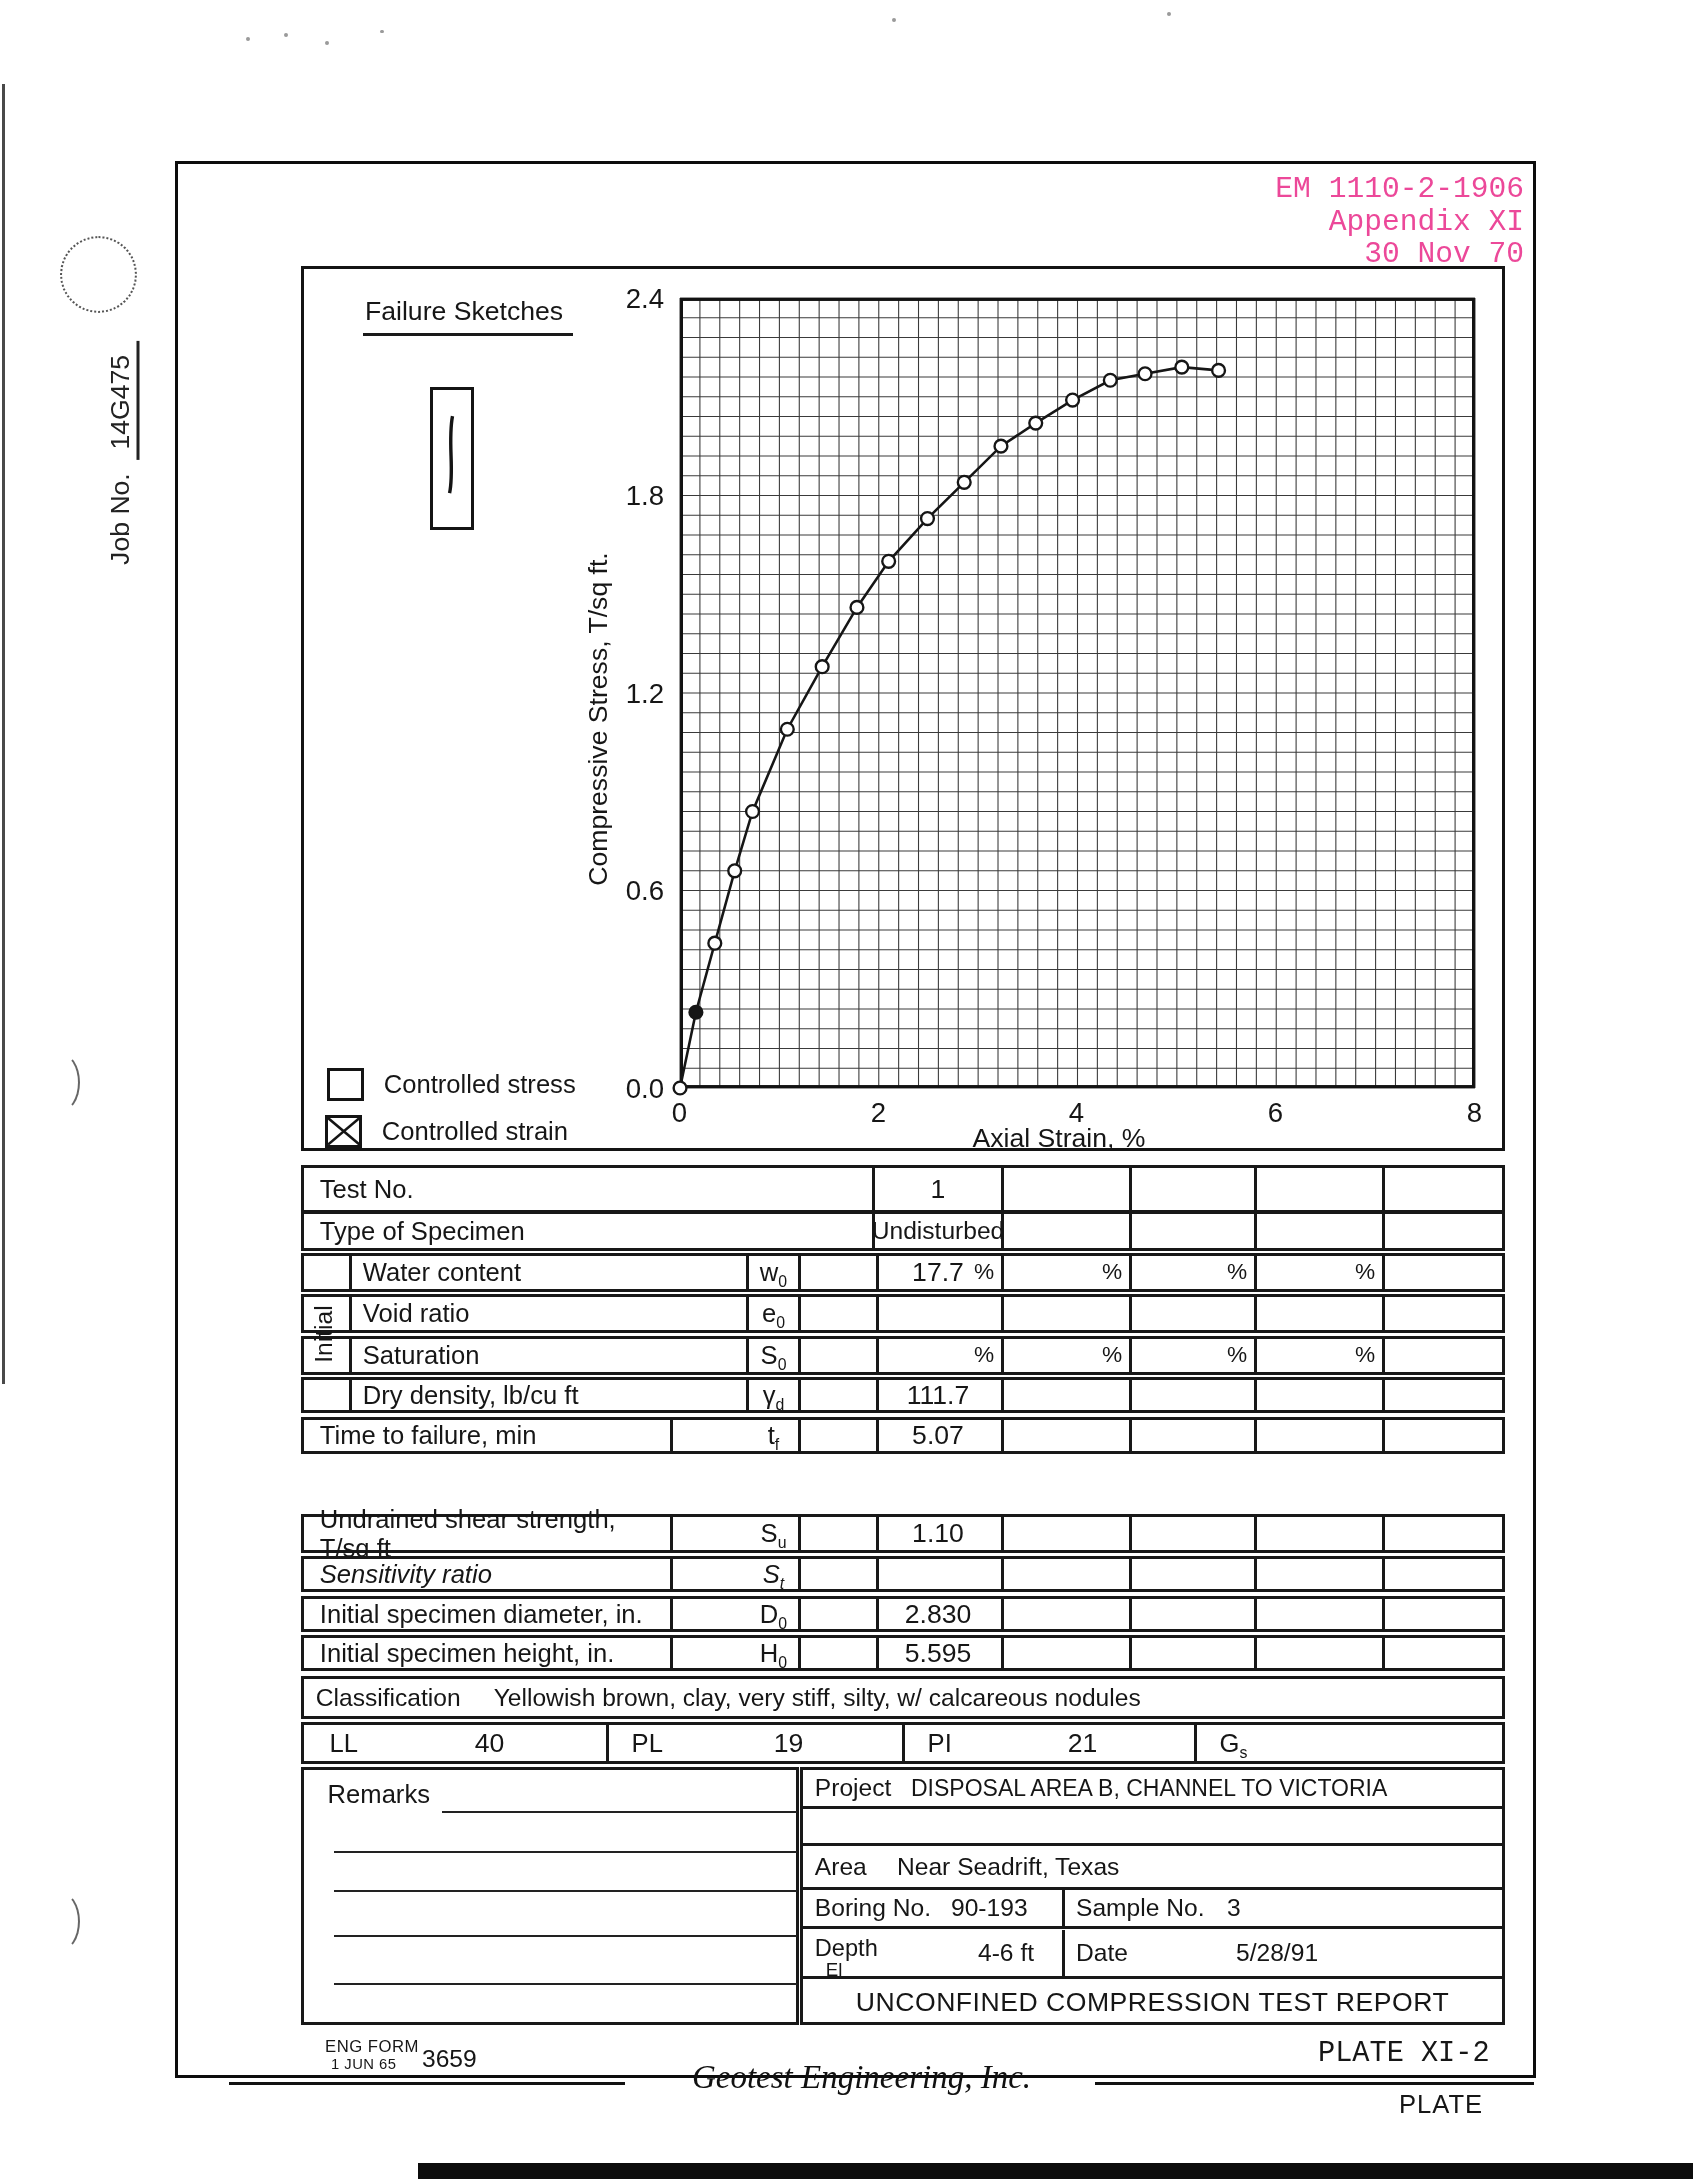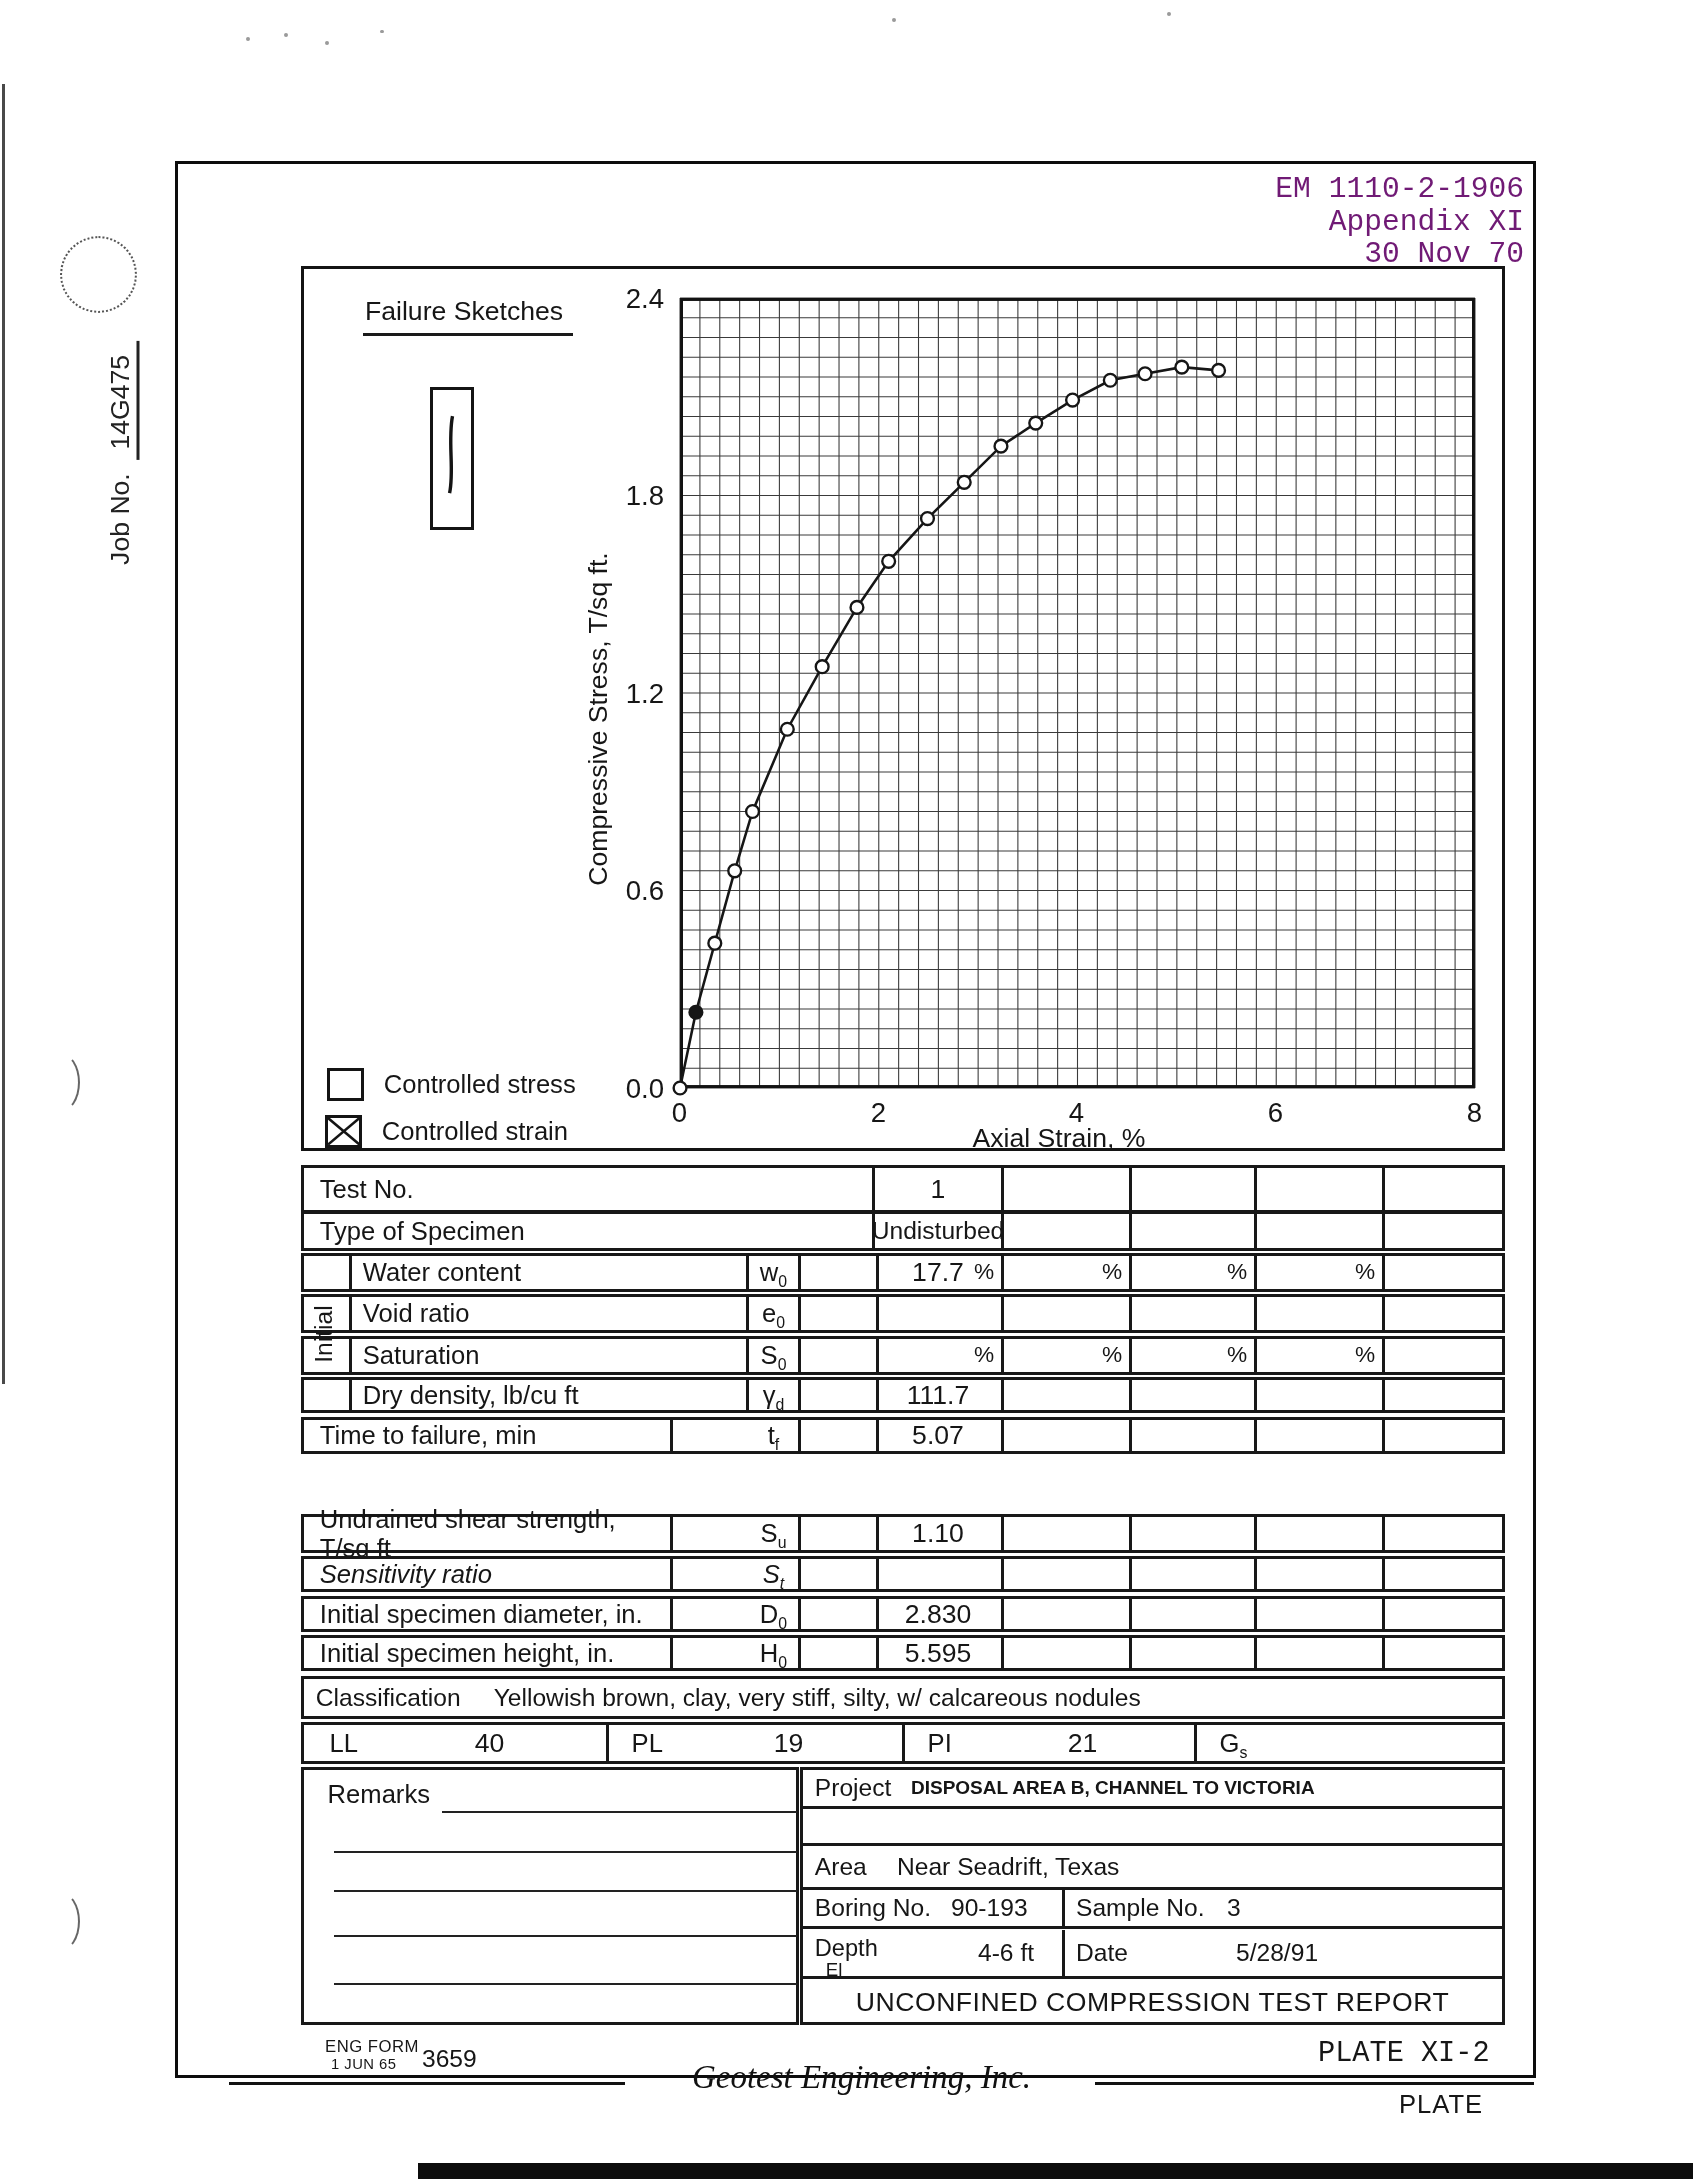--- a/index.html
+++ b/index.html
@@ -11,21 +11,21 @@
   .edge-line{position:absolute;left:2px;top:84px;width:3px;height:1300px;background:#1c1c1c;opacity:.8;}
   .punch{position:absolute;left:60px;top:236px;width:73px;height:73px;border:2px dotted #555;border-radius:50%;}
   .arc{position:absolute;width:37px;height:57px;border:2px solid #666;border-radius:50%;
        border-left-color:transparent;border-top-color:transparent;border-bottom-color:transparent;}
   .bottom-bar{position:absolute;left:418px;top:2163px;width:1276px;height:16.7px;background:#0c0c0c;}
 
   .outer-border{position:absolute;left:175px;top:161px;width:1361px;height:1917px;
                 border:3.9px solid #0c0c0c;box-sizing:border-box;}
 
   .em-header{position:absolute;right:169px;top:173px;text-align:right;
-             font-family:"Liberation Mono",monospace;font-size:29.6px;line-height:32.5px;color:#701a75;}
+             font-family:"Liberation Mono",monospace;font-size:29.6px;line-height:32.5px;color:#ec4899;}
 
   .jobno{position:absolute;left:120px;top:453px;transform:translate(-50%,-50%) rotate(-90deg);
          white-space:nowrap;font-size:26.6px;color:#222;}
   .jobno .num{border-bottom:3px solid #222;padding:0 13.8px 2px 9.9px;margin-left:13.8px;}
 
   
   .box1{position:absolute;left:301px;top:266px;width:1204px;height:885px;
         border:3px solid #141414;box-sizing:border-box;}
   .fs-title{position:absolute;left:363px;top:296px;font-size:26.6px;border-bottom:3px solid #1a1a1a;
             padding:0 9.9px 5.9px 2px;}
@@ -506,21 +506,21 @@
     <div class="rline" style="left:138px;top:41px;width:355px;"></div>
     <div class="rline" style="left:29.6px;top:81px;width:463px;"></div>
     <div class="rline" style="left:29.6px;top:120px;width:463px;"></div>
     <div class="rline" style="left:29.6px;top:165px;width:463px;"></div>
     <div class="rline" style="left:29.6px;top:213px;width:463px;"></div>
   </div>
 
   <div class="project-box">
     <div class="prow" style="top:0;height:39px;">
       <span class="plbl">Project</span>
-      <span class="pval" style="left:108px;font-size:19px;font-weight:bold;">DISPOSAL AREA B, CHANNEL TO VICTORIA</span>
+      <span class="pval" style="left:108px;font-size:23px;">DISPOSAL AREA B, CHANNEL TO VICTORIA</span>
     </div>
     <div class="prow" style="top:39px;height:37px;"></div>
     <div class="prow" style="top:77px;height:43px;">
       <span class="plbl">Area</span>
       <span class="pval" style="left:94px;">Near Seadrift, Texas</span>
     </div>
     <div class="prow" style="top:120px;height:39px;">
       <span class="plbl">Boring No.</span>
       <span class="pval" style="left:148px;">90-193</span>
       <div class="pdiv"></div>

